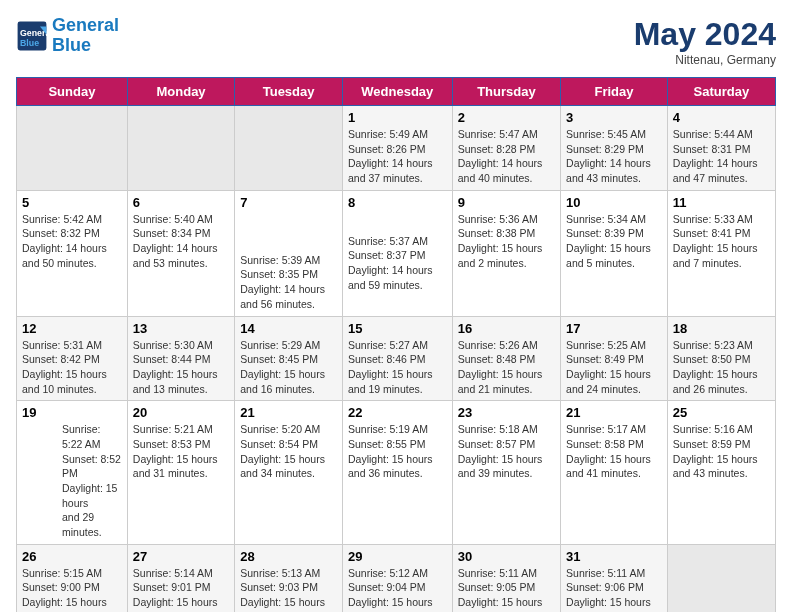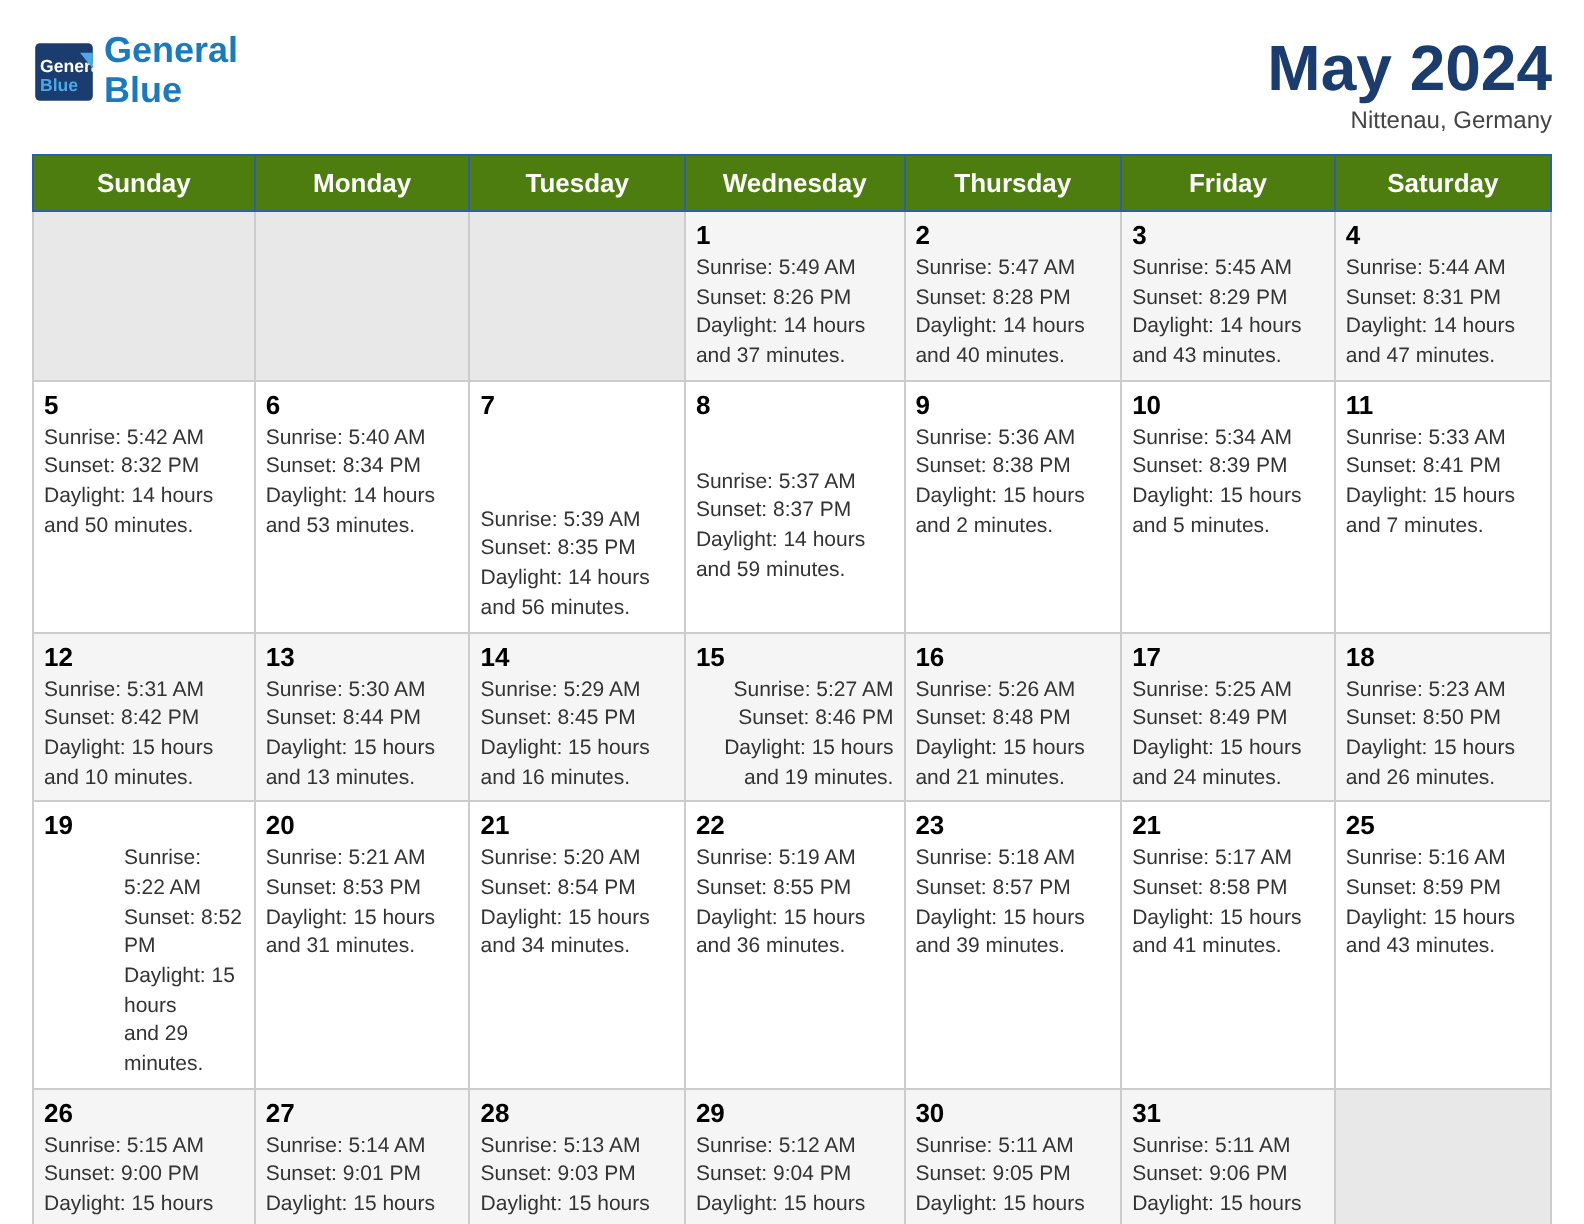--- a/index.html
+++ b/index.html
@@ -45,21 +45,21 @@
     .subtitle {
       font-size: 12px;
       color: #444;
     }
     table {
       width: 100%;
       border-collapse: collapse;
       font-size: 11px;
     }
     thead tr th {
-      background-color: #4d7c0f;
+      background-color: #be185d;
       color: white;
       padding: 6px 4px;
       text-align: center;
       font-size: 13px;
       font-weight: bold;
       border: 1px solid #2b5fad;
     }
     tbody tr td {
       border: 1px solid #ccc;
       vertical-align: top;
@@ -225,21 +225,21 @@
         </td>
         <td>
           <div class="day-num">14</div>
           <div class="day-info" style="white-space: pre-line;">Sunrise: 5:29 AM
 Sunset: 8:45 PM
 Daylight: 15 hours
 and 16 minutes.</div>
         </td>
         <td>
           <div class="day-num">15</div>
-          <div class="day-info" style="white-space: pre-line; text-align: right;">Sunrise: 5:27 AM
+          <div class="day-info" style="white-space: pre-line;">Sunrise: 5:27 AM
 Sunset: 8:46 PM
 Daylight: 15 hours
 and 19 minutes.</div>
         </td>
         <td>
           <div class="day-num">16</div>
           <div class="day-info" style="white-space: pre-line;">Sunrise: 5:26 AM
 Sunset: 8:48 PM
 Daylight: 15 hours
 and 21 minutes.</div>

